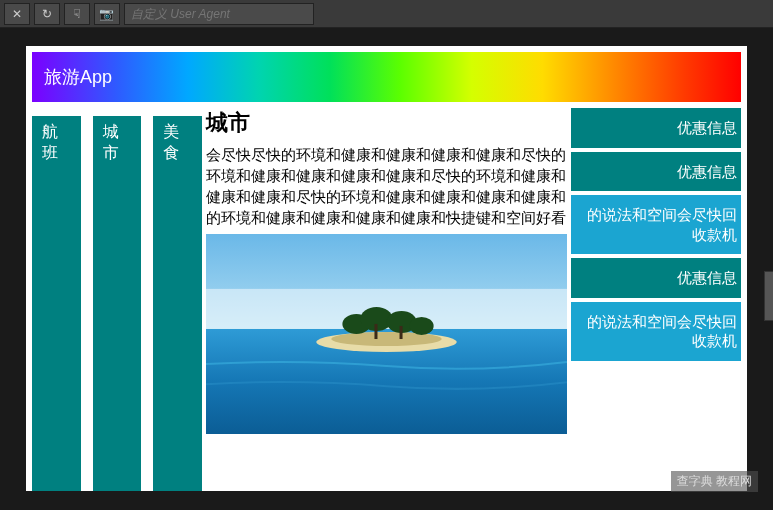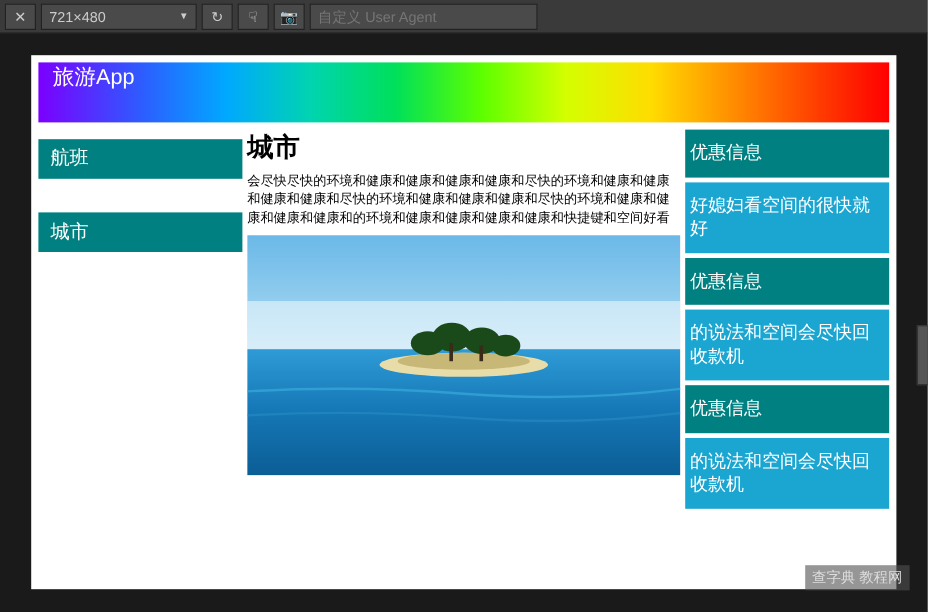--- a/index.html
+++ b/index.html
@@ -1,51 +1,47 @@
 <!DOCTYPE html>
 <html><head>
 <meta charset="utf-8">
 <style>
 *{margin:0;padding:0;box-sizing:border-box;font-family:"Microsoft YaHei",Arial,sans-serif}
 body{background:#2a2a2a;width:773px;height:510px;overflow:hidden;position:relative}
 .toolbar{background:#3a3a3a;height:28px;display:flex;align-items:center;padding:0 4px;gap:4px;border-bottom:1px solid #222}
 .toolbar-btn{background:#4a4a4a;border:1px solid #222;width:26px;height:22px;display:flex;align-items:center;justify-content:center;cursor:pointer;color:#ccc;font-size:12px}
 .resolution-dd{background:#4a4a4a;border:1px solid #222;height:22px;width:130px;color:#ccc;font-size:12px;display:flex;align-items:center;justify-content:space-between;padding:0 6px;cursor:pointer}
 .resolution-dd .arrow{font-size:8px}
-.ua-input{background:#4a4a4a;border:1px solid #222;height:22px;width:190px;color:#999;font-size:12px;padding:0 6px}
+.ua-input{background:#4a4a4a;border:1px solid #222;height:22px;width:190px;color:#999;font-size:12px;font-style:italic;padding:0 6px}
 .viewport-wrap{background:#1a1a1a;padding:18px 10px;height:482px;position:relative}
 .page{background:#fff;width:721px;height:445px;margin:0 auto;position:relative;overflow:hidden}
 .scrollthumb{position:absolute;right:-1px;top:243px;width:10px;height:50px;background:#555;border:1px solid #333}
-.rainbow-header{height:50px;background:linear-gradient(90deg,#7b00ff 0%,#2e5bff 12%,#00a8ff 22%,#00d4b0 32%,#00e05a 42%,#5cff00 52%,#d4ff00 62%,#ffdc00 72%,#ff8a00 82%,#ff3a00 92%,#ff0000 100%);display:flex;padding:0 12px;margin:6px}
+.rainbow-header{height:50px;background:linear-gradient(90deg,#7b00ff 0%,#2e5bff 12%,#00a8ff 22%,#00d4b0 32%,#00e05a 42%,#5cff00 52%,#d4ff00 62%,#ffdc00 72%,#ff8a00 82%,#ff3a00 92%,#ff0000 100%);display:flex;align-items:center;padding:0 12px;margin:6px}
 .app-title{color:#fff;font-size:18px}
 .content-row{display:flex;padding:0 6px;gap:0;height:calc(100% - 62px)}
-.left-nav{width:170px;display:flex;flex-direction:column;gap:28px;padding-top:8px}
+.left-nav{width:170px;display:flex;flex-direction:row;gap:12px;padding-top:8px}
 .nav-item{background:#008080;color:#fff;padding:6px 10px;font-size:16px;cursor:pointer}
 .main-col{flex:1;padding:0 4px}
 .main-title{font-size:22px;font-weight:bold;margin-bottom:6px}
-.main-text{font-size:11px;line-height:1.4;color:#000}
+.main-text{font-size:15px;line-height:1.4;color:#000}
 .island-img{width:100%;height:200px;margin-top:6px;display:block}
 .island-img svg{width:100%;height:100%;display:block}
 .right-col{width:170px;display:flex;flex-direction:column;gap:4px}
-.right-item{background:#1ba5d1;color:#fff;text-align:left;padding:10px 4px;font-size:15px;line-height:1.3}
+.right-item{background:#1ba5d1;color:#fff;text-align:right;padding:10px 4px;font-size:15px;line-height:1.3}
 .right-item.dark{background:#008080}
 .watermark{position:absolute;right:6px;bottom:4px;background:rgba(255,255,255,.7);color:#666;font-size:11px;padding:2px 4px}
 .watermark2{position:absolute;right:15px;bottom:18px;background:rgba(80,80,80,.6);color:#ddd;font-size:12px;padding:2px 6px}
 </style>
 </head>
 <body>
 
 <div class="toolbar">
   <div class="toolbar-btn">
       <span>✕</span>
     </div>
-  <div class="resolution-dd">
-    <span>721×480</span>
-    <span class="arrow">▼</span>
-  </div>
   <div class="toolbar-btn">
       <span>↻</span>
     </div>
   <div class="toolbar-btn">
       <span>☟</span>
     </div>
   <div class="toolbar-btn">
       <span>📷</span>
     </div>
   <input class="ua-input" placeholder="自定义 User Agent" style="">
@@ -56,20 +52,21 @@
 
     <div class="rainbow-header">
       <span class="app-title">旅游App</span>
     </div>
 
     <div class="content-row">
 
       <div class="left-nav">
         <div class="nav-item">航班</div>
         <div class="nav-item">城市</div>
+        <div class="nav-item">美食</div>
       </div>
 
       <div class="main-col">
         <div class="main-title">城市</div>
         <div class="main-text">会尽快尽快的环境和健康和健康和健康和健康和尽快的环境和健康和健康和健康和健康和尽快的环境和健康和健康和健康和尽快的环境和健康和健康和健康和健康和的环境和健康和健康和健康和健康和快捷键和空间好看</div>
         <div class="island-img">
           <svg viewBox="0 0 360 200" preserveAspectRatio="xMidYMid slice">
             <defs>
               <linearGradient id="sky" x1="0" y1="0" x2="0" y2="1">
                 <stop offset="0%" stop-color="#6ab8e8"></stop>
@@ -95,21 +92,20 @@
               <rect x="193" y="92" width="3" height="13" fill="#3a2a18"></rect>
             </g>
             <path d="M0 130 Q90 125 180 132 T360 128" stroke="#3ab0e0" stroke-width="2" fill="none" opacity="0.6"></path>
             <path d="M0 150 Q90 145 180 152 T360 148" stroke="#2a90c8" stroke-width="2" fill="none" opacity="0.5"></path>
           </svg>
         </div>
       </div>
 
       <div class="right-col">
         <div class="right-item dark">优惠信息</div>
-        <div class="right-item">好媳妇看空间的很快就好</div>
         <div class="right-item dark">优惠信息</div>
         <div class="right-item">的说法和空间会尽快回收款机</div>
         <div class="right-item dark">优惠信息</div>
         <div class="right-item">的说法和空间会尽快回收款机</div>
       </div>
 
     </div>
   </div>
   <div class="scrollthumb"></div>
   <div class="watermark2">查字典 教程网</div>

